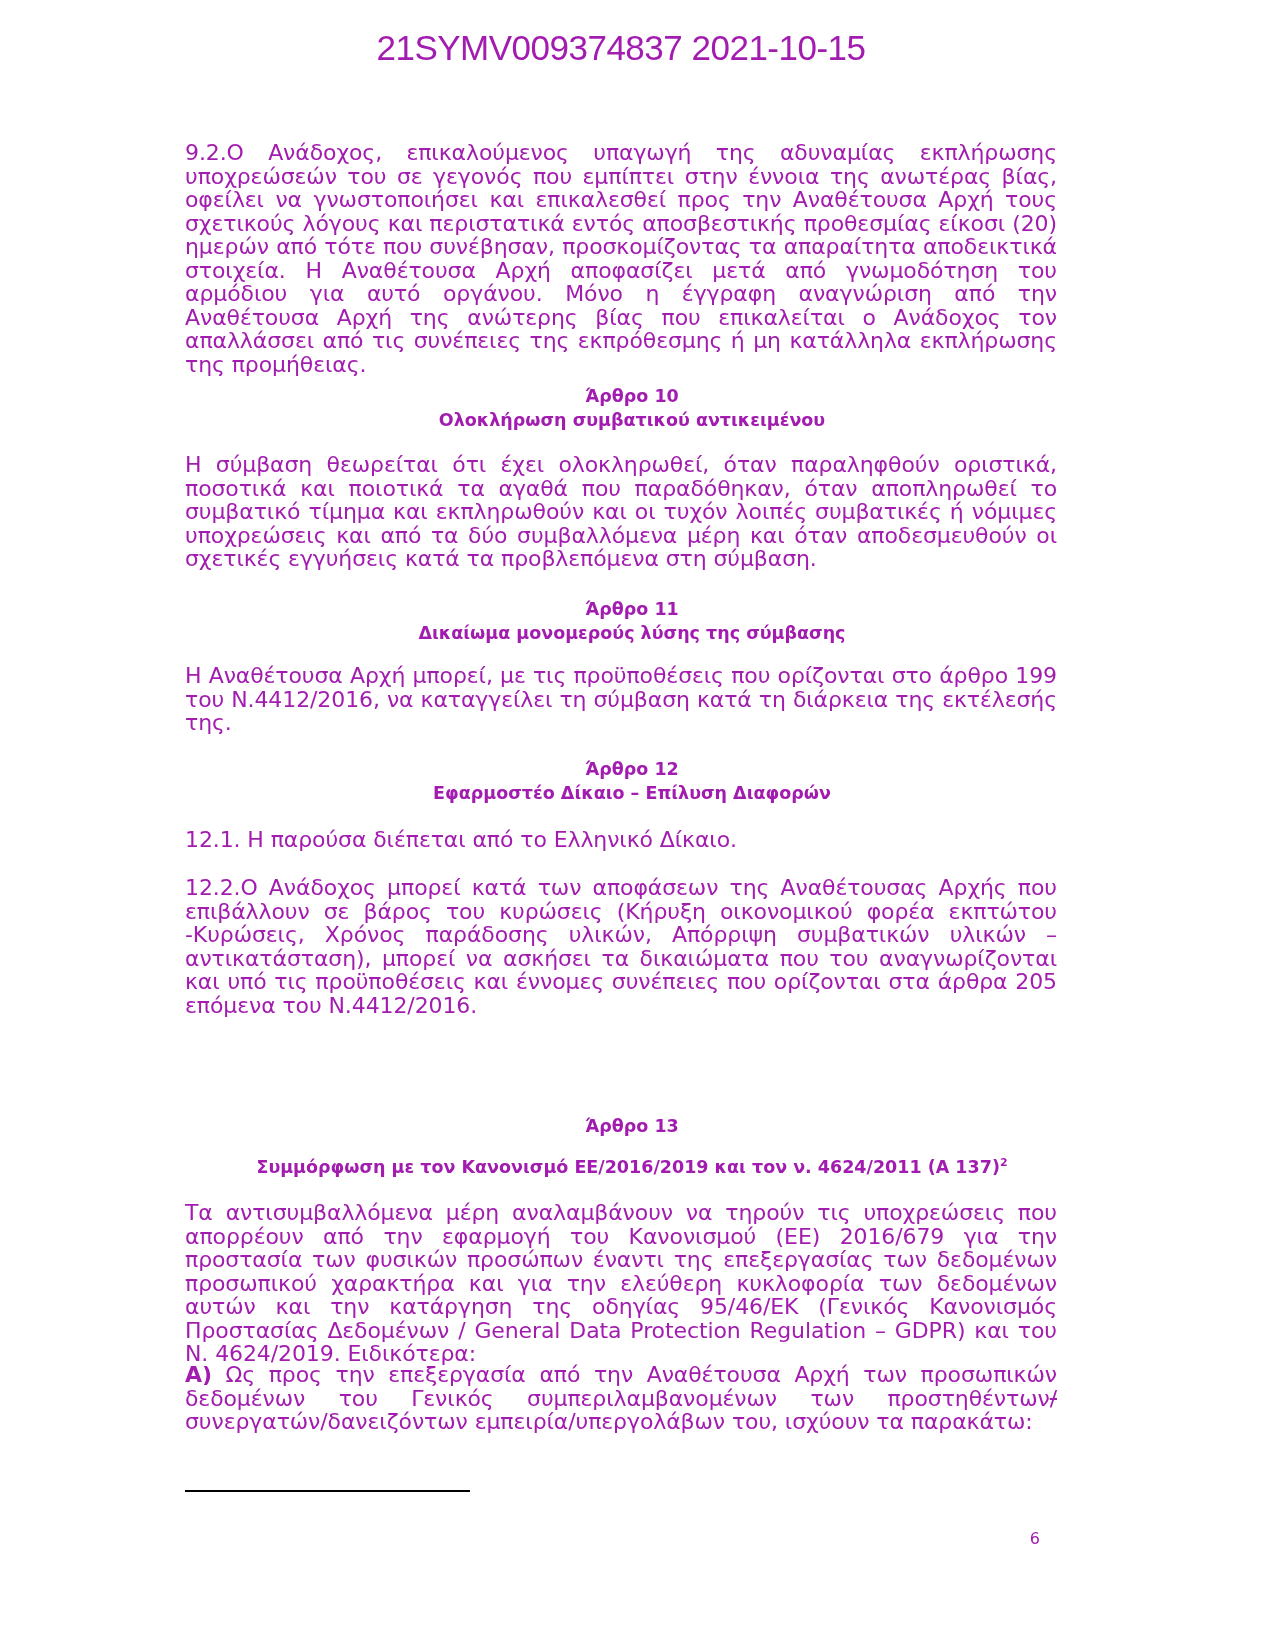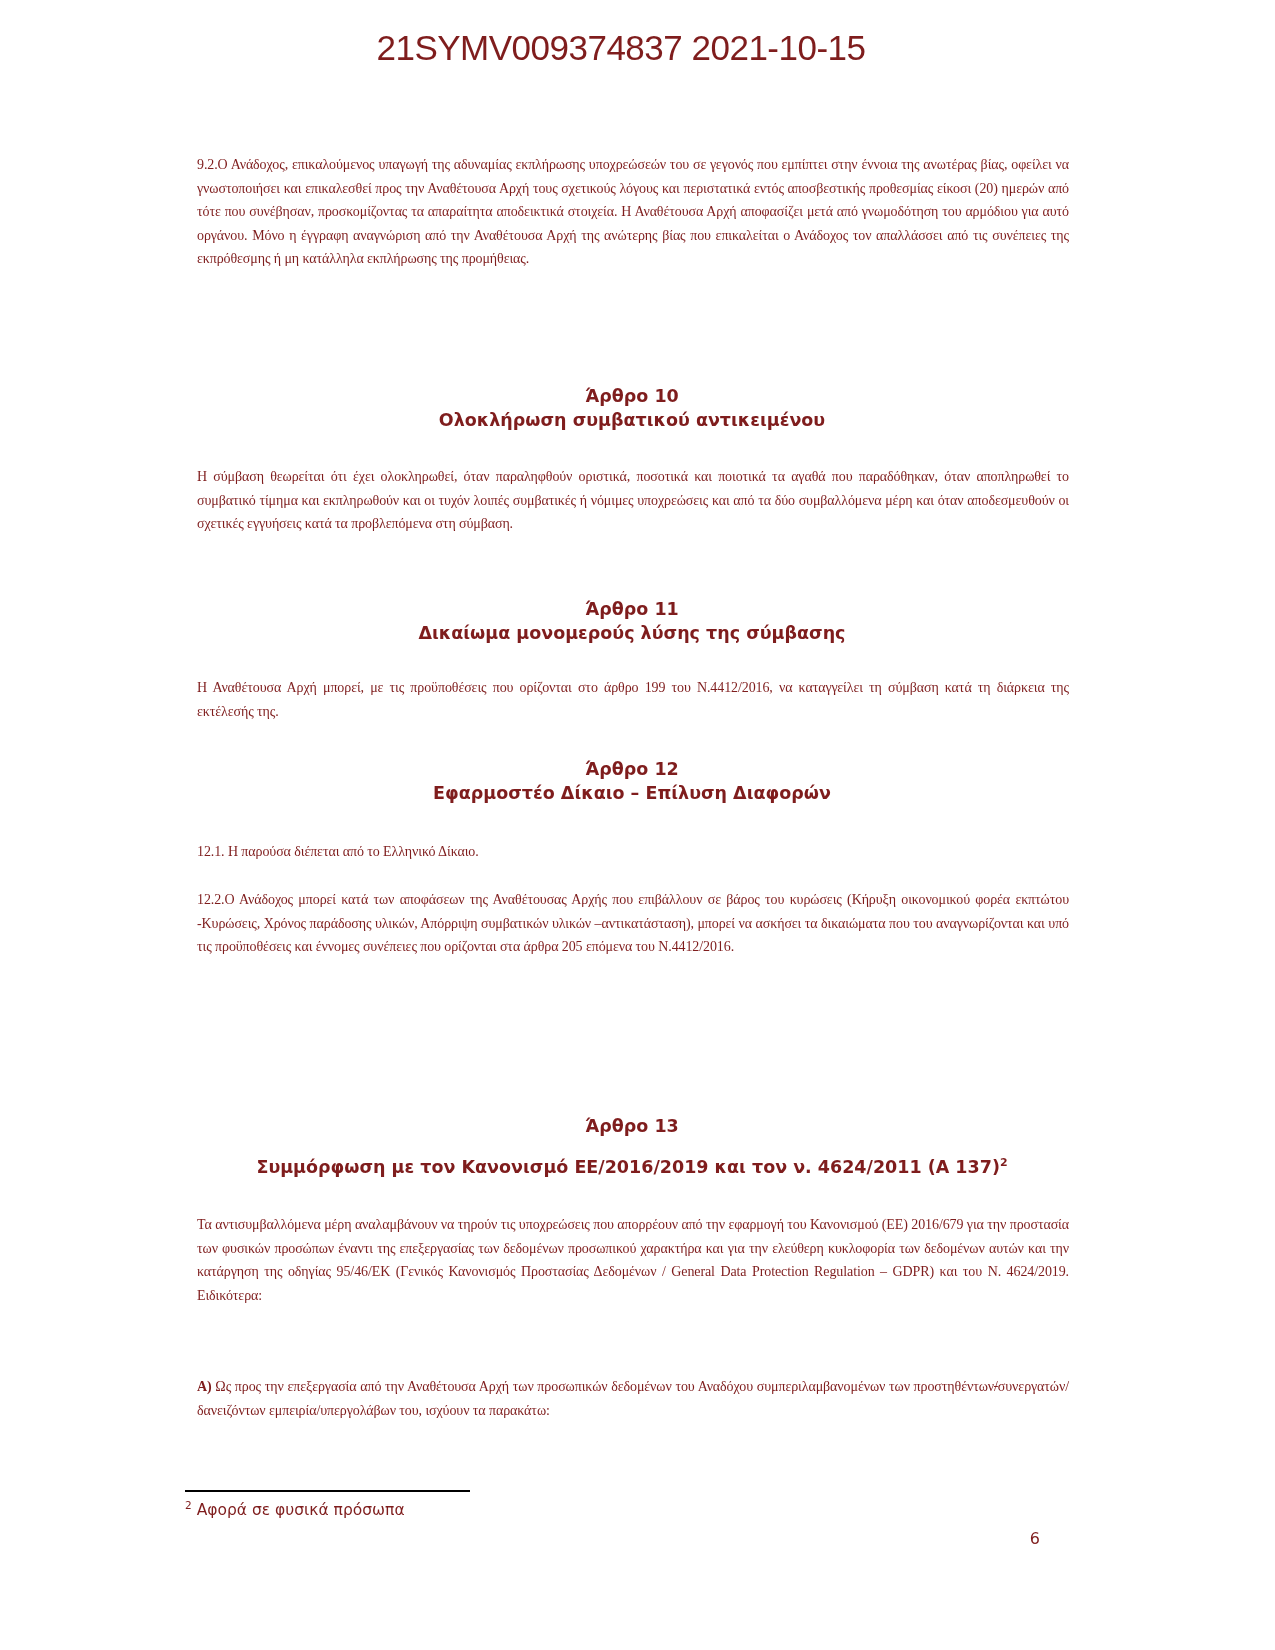--- a/index.html
+++ b/index.html
@@ -1,45 +1,44 @@
 <!DOCTYPE html>
 <html><head>
 <meta charset="utf-8">
 <style>
   html,body{margin:0;padding:0;background:#ffffff;}
   .page{
     position:relative;
     width:1275px;
     height:1650px;
     background:#ffffff;
-    color:#7f1d1d;
+    color:#a21caf;
     font-family:"DejaVu Sans", sans-serif;
     overflow:hidden;
   }
   .doc-header{
     position:absolute;
     left:185px; top:28px;
     width:872px;
     text-align:center;
     font-family:"Liberation Sans", sans-serif;
     font-size:35px;
     font-weight:400;
     letter-spacing:-0.5px;
     white-space:nowrap;
   }
   .body-p{
     position:absolute;
     left:185px;
     width:872px;
-    font-size:14px;
+    font-size:22px;
     line-height:23.5px;
     text-align:justify;
-    margin:12px;
+    margin:0;
     letter-spacing:-0.1px;
-    font-family:Liberation Serif, serif;
   }
   .heading{
     position:absolute;
     left:196px;
     width:872px;
     font-size:17.5px;
     font-weight:700;
     text-align:center;
     line-height:23.5px;
     margin:0;
@@ -101,21 +100,20 @@
 
   <p class="body-p" style="top:876px;">12.2.Ο Ανάδοχος μπορεί κατά των αποφάσεων της Αναθέτουσας Αρχής που επιβάλλουν σε βάρος του κυρώσεις (Κήρυξη οικονομικού φορέα εκπτώτου -Κυρώσεις, Χρόνος παράδοσης υλικών, Απόρριψη συμβατικών υλικών –αντικατάσταση), μπορεί να ασκήσει τα δικαιώματα που του αναγνωρίζονται και υπό τις προϋποθέσεις και έννομες συνέπειες που ορίζονται στα άρθρα 205 επόμενα του Ν.4412/2016.</p>
 
 
   <h3 class="heading" style="top:1115px;">Άρθρο 13</h3>
 
   <h3 class="heading" style="top:1156px;"><span>Συμμόρφωση με τον Κανονισμό ΕΕ/2016/2019 και τον ν. 4624/2011 (Α 137)</span><sup class="fn-ref">2</sup></h3>
 
   <p class="body-p" style="top:1201px;">Τα αντισυμβαλλόμενα μέρη αναλαμβάνουν να τηρούν τις υποχρεώσεις που απορρέουν από την εφαρμογή του Κανονισμού (ΕΕ) 2016/679 για την προστασία των φυσικών προσώπων έναντι της επεξεργασίας των δεδομένων προσωπικού χαρακτήρα και για την ελεύθερη κυκλοφορία των δεδομένων αυτών και την κατάργηση της οδηγίας 95/46/ΕΚ (Γενικός Κανονισμός Προστασίας Δεδομένων / General Data Protection Regulation – GDPR) και του Ν. 4624/2019. Ειδικότερα:</p>
 
-  <p class="body-p" style="top:1363px;"><span class="lead-bold">Α)</span> <span>Ως προς την επεξεργασία από την Αναθέτουσα Αρχή των προσωπικών δεδομένων του Αναδόχου συμπεριλαμβανομένων των προστηθέντων</span><span class="strike">/</span><span>συνεργατών/δανειζόντων εμπειρία/υπεργολάβων του, ισχύουν τα παρακάτω:</span></p>
+  <p class="body-p" style="top:1363px;"><span class="lead-bold">Α)</span> <span>Ως προς την επεξεργασία από την Αναθέτουσα Αρχή των προσωπικών δεδομένων του Γενικός συμπεριλαμβανομένων των προστηθέντων</span><span class="strike">/</span><span>συνεργατών/δανειζόντων εμπειρία/υπεργολάβων του, ισχύουν τα παρακάτω:</span></p>
 
   <div class="footnote-sep"></div>
 
-  <p class="footnote"><sup>2</sup> <span>Αφορά σε φυσικά πρόσωπα</span></p>
 
   <div class="page-number">6</div>
 
 </div>
 
 </body></html>

